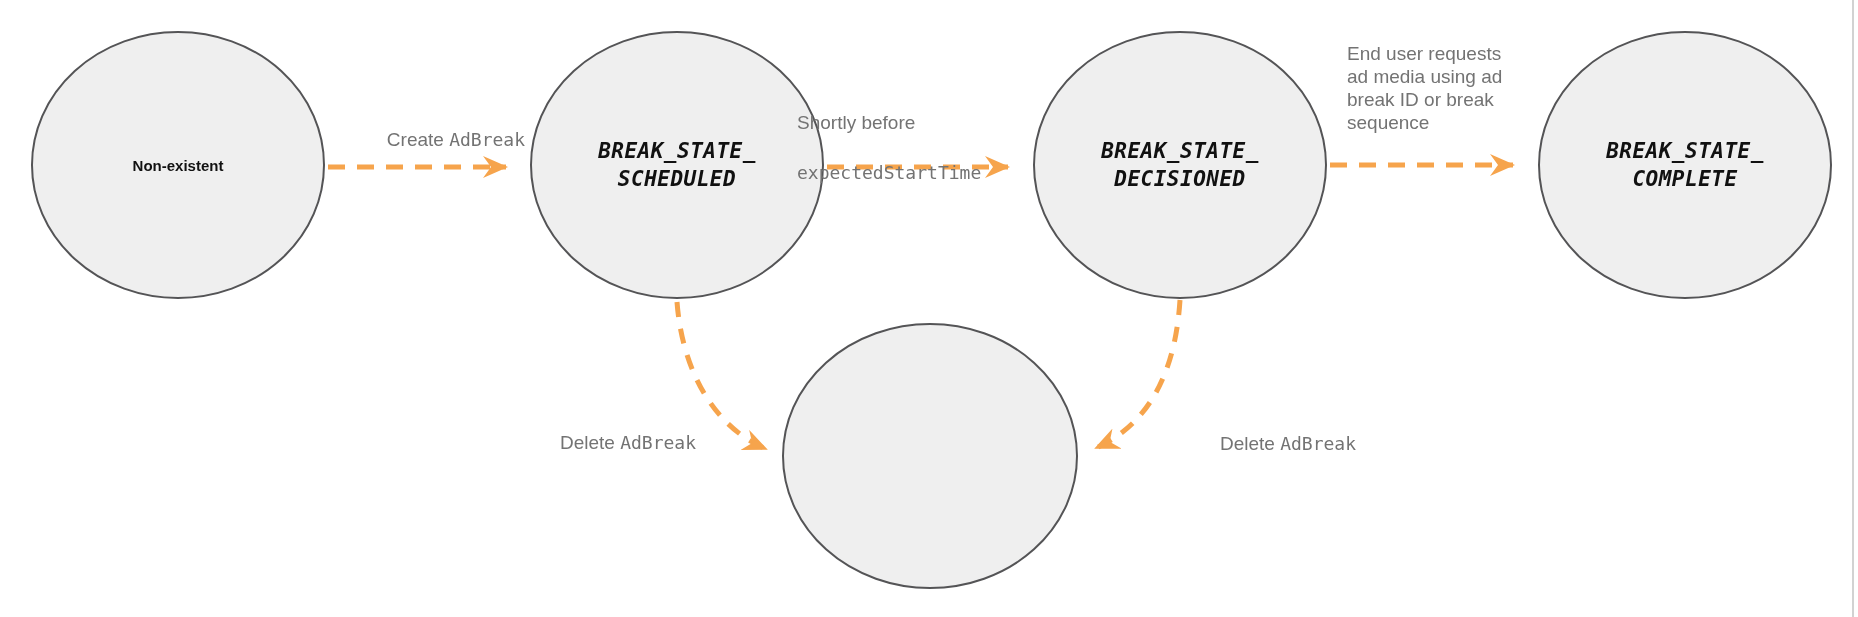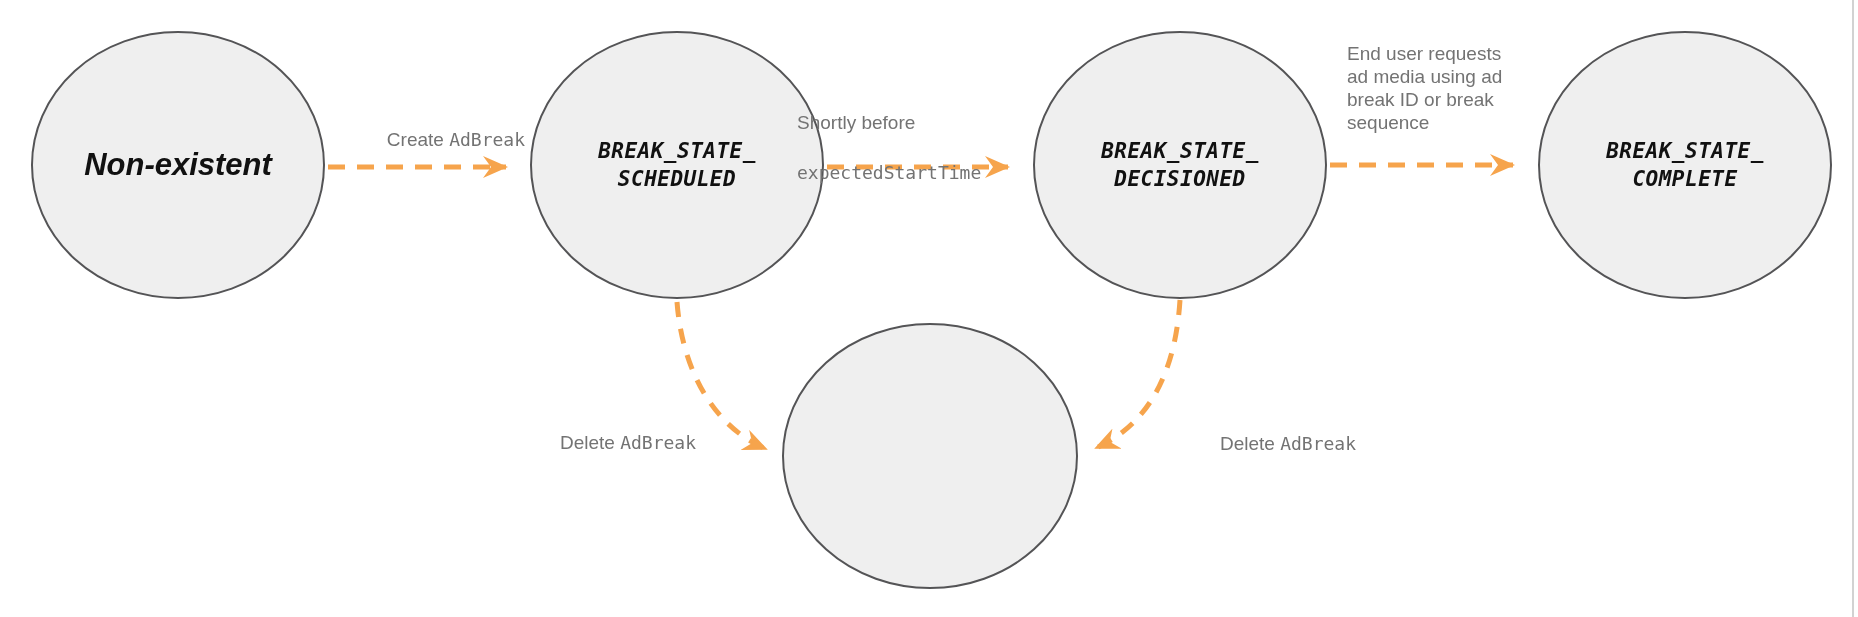--- a/index.html
+++ b/index.html
@@ -13,21 +13,21 @@
   .stage svg{position:absolute;left:0;top:0;}
   .node-label{
     position:absolute;
     display:flex;align-items:center;justify-content:center;
     text-align:center;
     color:#111111;
     font-weight:bold;
     white-space:pre-line;
     pointer-events:none;
   }
-  .node-label.sans{font-size:31px;font-family:"Liberation Sans",sans-serif;font-style:italic;}
+  .node-label.sans{font-size:15px;font-family:"Liberation Sans",sans-serif;}
   .node-label.mono{
     font-size:21px;
     font-family:"DejaVu Sans Mono",monospace;
     line-height:28px;
     letter-spacing:0.5px;
     font-style:italic;
   }
   .edge-label{
     position:absolute;
     color:#737373;

